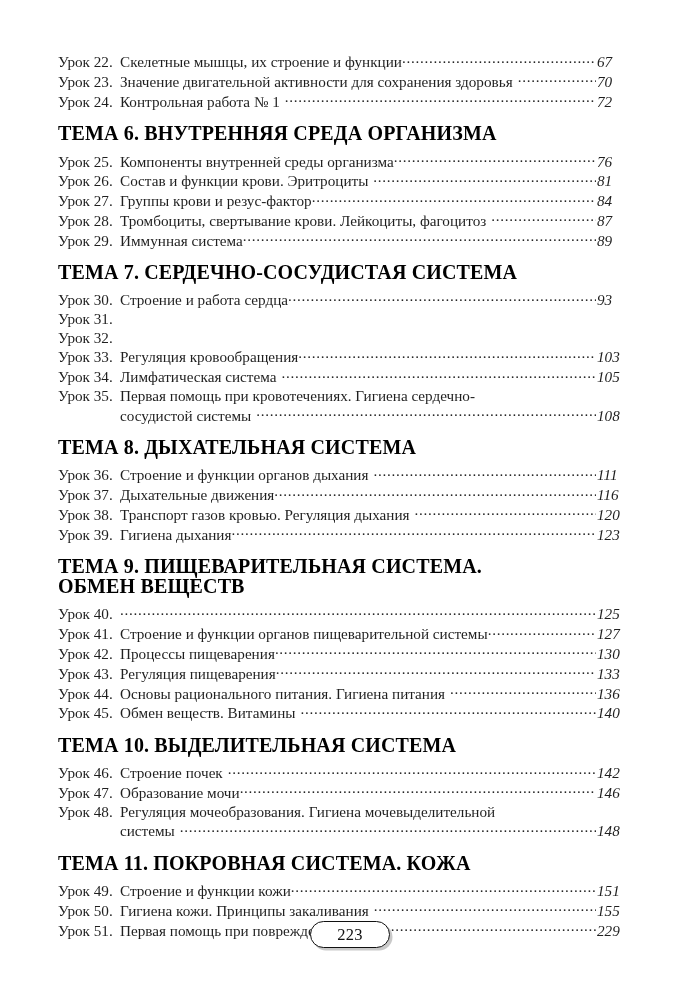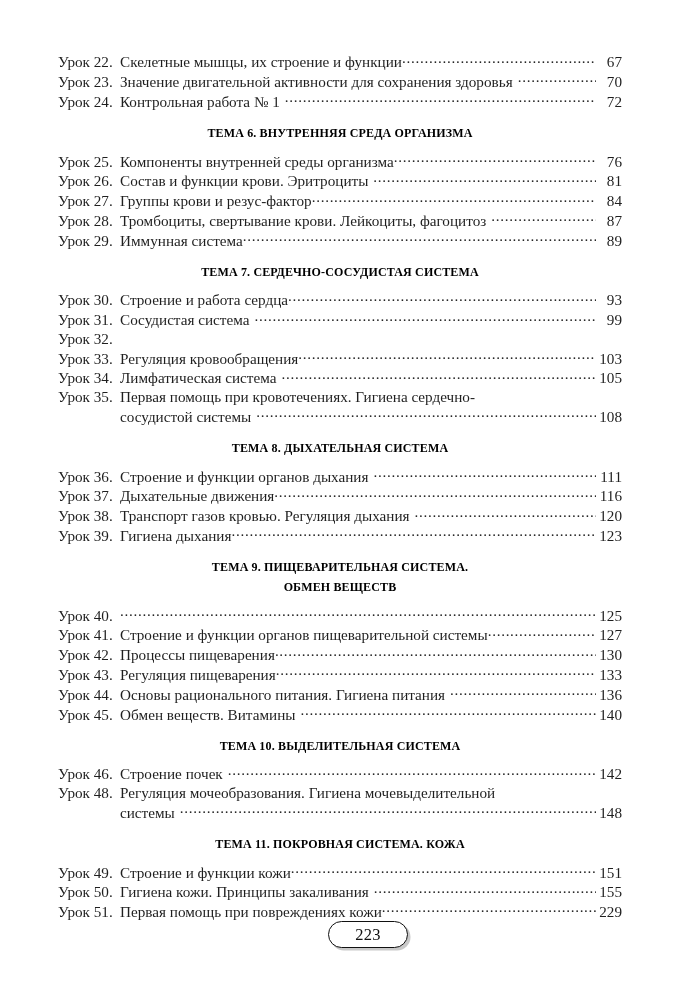--- a/index.html
+++ b/index.html
@@ -22,23 +22,22 @@
     left: 0;
     top: 0;
     width: 700px;
     height: 1000px;
     box-sizing: border-box;
     padding: 52px 78px 16px 58px;
   }
 
   
   .theme-heading {
-    text-align: center;
     font-weight: bold;
-    font-size: 12px;
+    font-size: 20px;
     letter-spacing: 0.15px;
     line-height: 20px;
     margin: 12px 0 8px 0;
     color: #000000;
     white-space: pre-line;
   }
 
   
   .toc-entry {
     display: flex;
@@ -90,33 +89,34 @@
     position: absolute;
     left: 0;
     bottom: 0;
   }
 
   
   .entry-line.gap .leader::after { left: 5px; }
 
   .entry-page {
     flex: 0 0 auto;
-    text-align: right;
+    text-align: left;
     min-width: 25px;
     padding-left: 1px;
     white-space: nowrap;
+    font-style: italic;
   }
 
   
   .entry-line.cont .entry-title { white-space: nowrap; }
 
   
   .page-number-box {
     position: absolute;
-    left: 328px;
+    left: 310px;
     top: 921px;
     width: 80px;
     height: 27px;
     box-sizing: border-box;
     border: 1.6px solid #111111;
     border-radius: 14px;
     background: #ffffff;
     box-shadow: 2.5px 2.5px 0 0 #c9c9c9;
     display: flex;
     align-items: center;
@@ -220,27 +220,20 @@
         <div class="entry-body">
           <div class="entry-line">
             <span class="entry-title">Строение и работа сердца</span>
             <span class="leader"></span>
             <span class="entry-page">93</span>
           </div>
         </div>
       </div>
       <div class="toc-entry">
         <div class="entry-label">Урок 31.</div>
-        <div class="entry-body">
-          <div class="entry-line gap">
-            <span class="entry-title">Сосудистая система</span>
-            <span class="leader"></span>
-            <span class="entry-page">99</span>
-          </div>
-        </div>
       </div>
       <div class="toc-entry">
         <div class="entry-label">Урок 32.</div>
       </div>
       <div class="toc-entry">
         <div class="entry-label">Урок 33.</div>
         <div class="entry-body">
           <div class="entry-line">
             <span class="entry-title">Регуляция кровообращения</span>
             <span class="leader"></span>
@@ -374,20 +367,30 @@
         </div>
       </div>
       <div class="theme-heading">ТЕМА 10. ВЫДЕЛИТЕЛЬНАЯ СИСТЕМА</div>
       <div class="toc-entry">
         <div class="entry-label">Урок 46.</div>
         <div class="entry-body">
           <div class="entry-line gap">
             <span class="entry-title">Строение почек</span>
             <span class="leader"></span>
             <span class="entry-page">142</span>
+          </div>
+        </div>
+      </div>
+      <div class="toc-entry">
+        <div class="entry-label">Урок 47.</div>
+        <div class="entry-body">
+          <div class="entry-line">
+            <span class="entry-title">Образование мочи</span>
+            <span class="leader"></span>
+            <span class="entry-page">146</span>
           </div>
         </div>
       </div>
       <div class="toc-entry">
         <div class="entry-label">Урок 48.</div>
         <div class="entry-body">
           <div class="entry-line">
             <span class="entry-title">Регуляция мочеобразования. Гигиена мочевыделительной</span>
           </div>
           <div class="entry-line cont gap">

